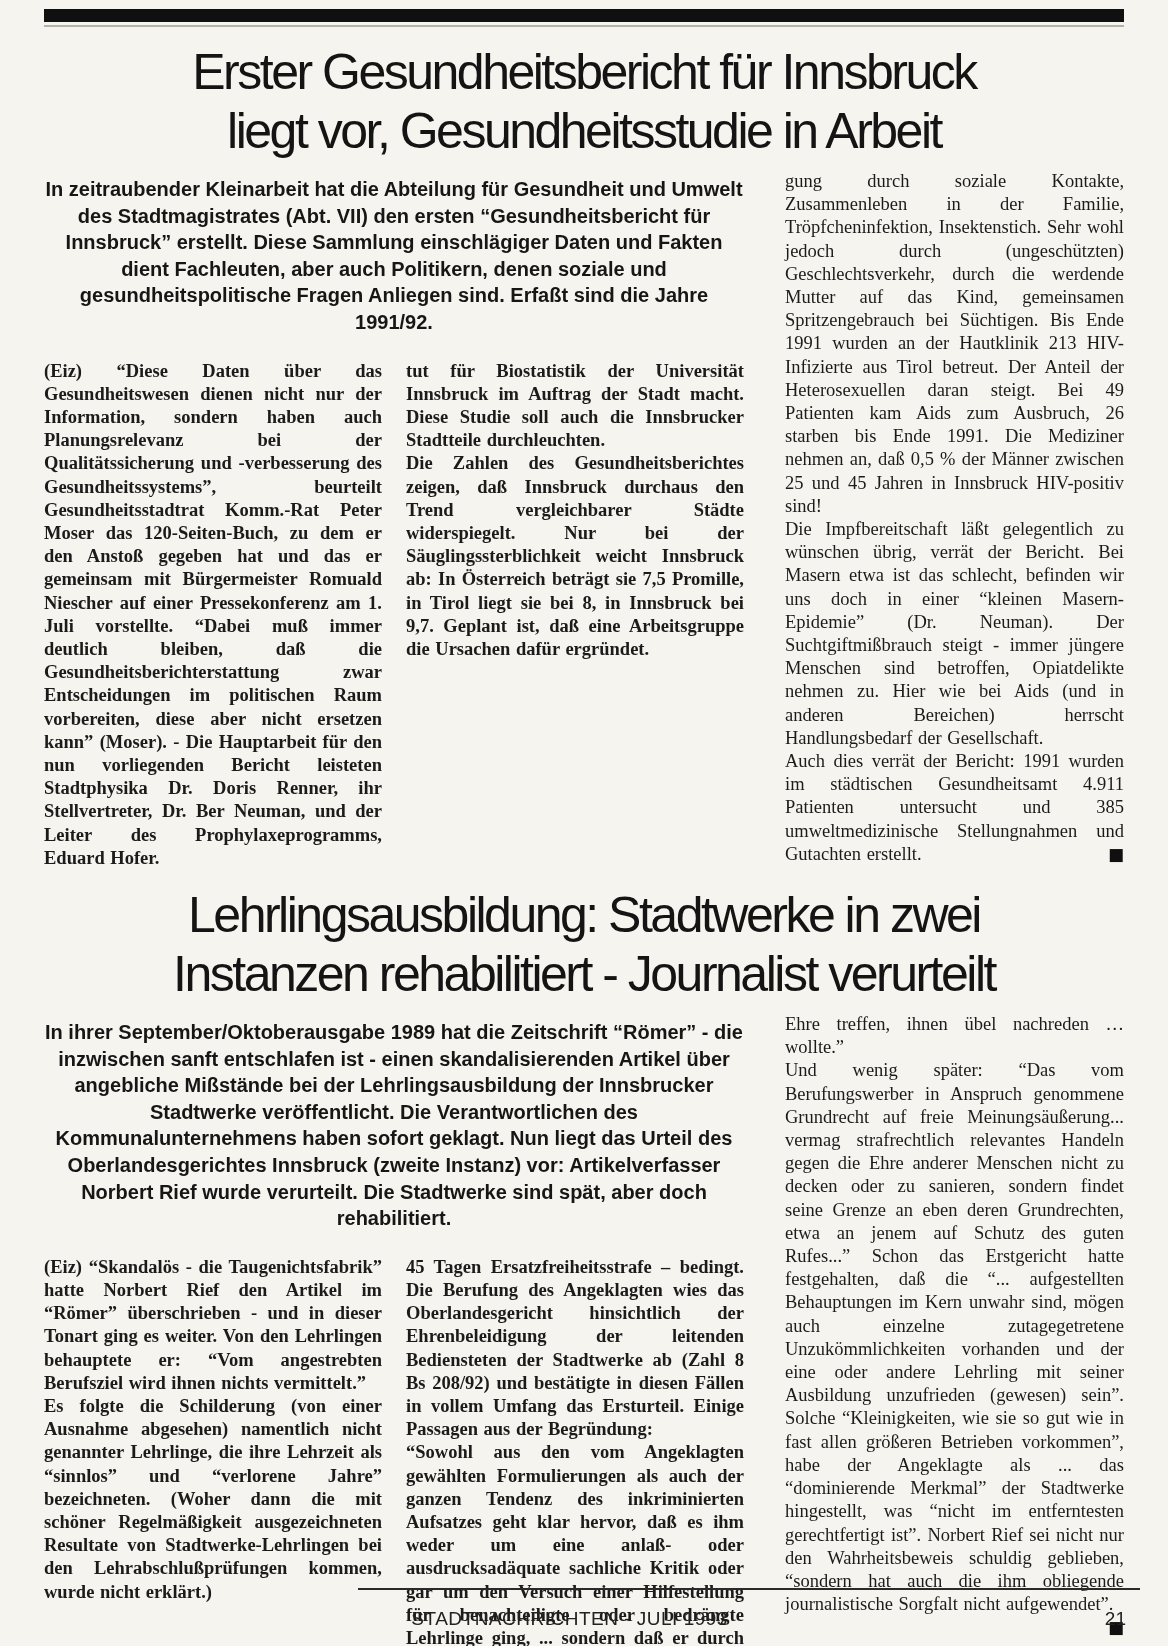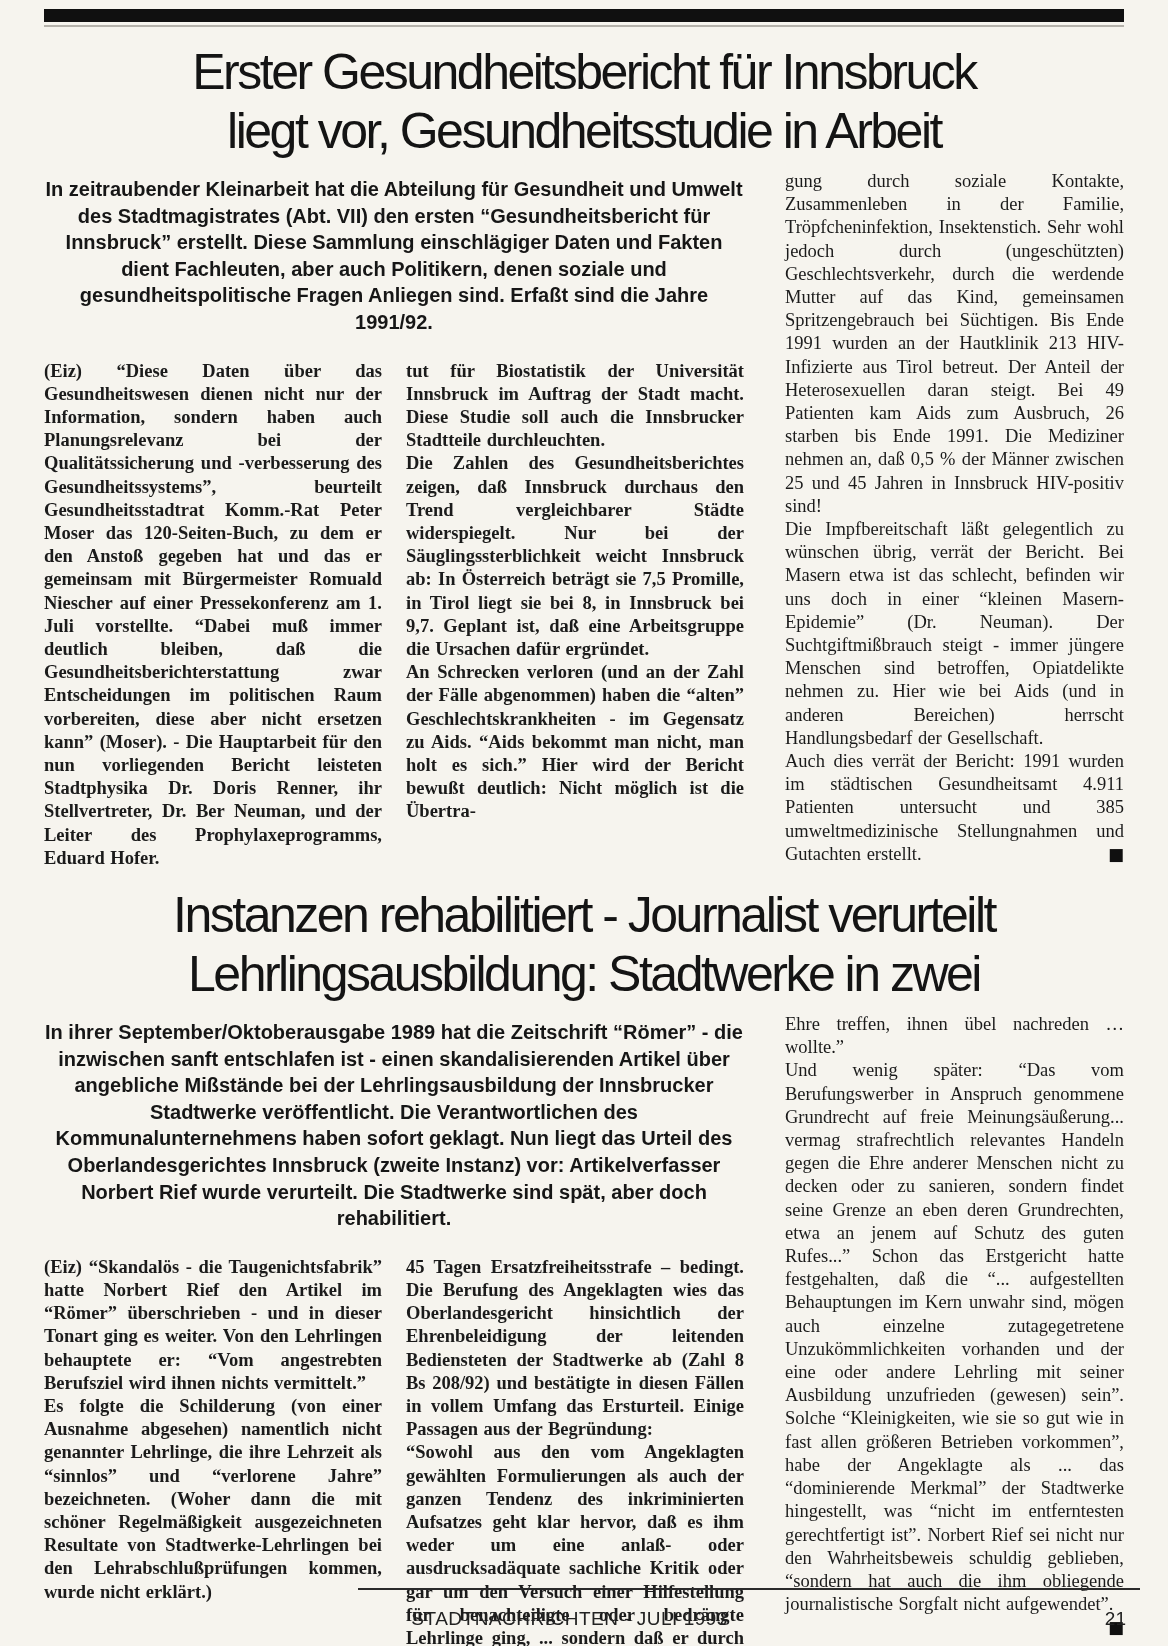--- a/index.html
+++ b/index.html
@@ -91,35 +91,34 @@
   <div class="article">
     <div class="left-two">
       <div class="intro">In zeitraubender Kleinarbeit hat die Abteilung für Gesundheit und Umwelt des Stadtmagistrates (Abt. VII) den ersten “Gesundheitsbericht für Innsbruck” erstellt. Diese Sammlung einschlägiger Daten und Fakten dient Fachleuten, aber auch Politikern, denen soziale und gesundheitspolitische Fragen Anliegen sind. Erfaßt sind die Jahre 1991/92.</div>
       <div class="two-cols">
         <div class="col body-text">
           <p>(Eiz) “Diese Daten über das Gesundheitswesen dienen nicht nur der Information, sondern haben auch Planungsrelevanz bei der Qualitätssicherung und -verbesserung des Gesundheitssystems”, beurteilt Gesundheitsstadtrat Komm.-Rat Peter Moser das 120-Seiten-Buch, zu dem er den Anstoß gegeben hat und das er gemeinsam mit Bürgermeister Romuald Niescher auf einer Pressekonferenz am 1. Juli vorstellte. “Dabei muß immer deutlich bleiben, daß die Gesundheitsberichterstattung zwar Entscheidungen im politischen Raum vorbereiten, diese aber nicht ersetzen kann” (Moser). - Die Hauptarbeit für den nun vorliegenden Bericht leisteten Stadtphysika Dr. Doris Renner, ihr Stellvertreter, Dr. Ber Neuman, und der Leiter des Prophylaxeprogramms, Eduard Hofer.</p>
         </div>
         <div class="col body-text">
           <p>tut für Biostatistik der Universität Innsbruck im Auftrag der Stadt macht. Diese Studie soll auch die Innsbrucker Stadtteile durchleuchten.</p>
           <p>Die Zahlen des Gesundheitsberichtes zeigen, daß Innsbruck durchaus den Trend vergleichbarer Städte widerspiegelt. Nur bei der Säuglingssterblichkeit weicht Innsbruck ab: In Österreich beträgt sie 7,5 Promille, in Tirol liegt sie bei 8, in Innsbruck bei 9,7. Geplant ist, daß eine Arbeitsgruppe die Ursachen dafür ergründet.</p>
-          <p>An Schrecken verloren (und an der Zahl der Fälle abgenommen) haben die “alten” Geschlechtskrankheiten - im Gegensatz zu Aids. “Aids bekommt man nicht, man holt es sich.” Hier wird der Bericht bewußt deutlich: Nicht möglich ist die Übertra-</p>
         </div>
       </div>
     </div>
     <div class="col3 body-text">
       <p>gung durch soziale Kontakte, Zusammenleben in der Familie, Tröpfcheninfektion, Insektenstich. Sehr wohl jedoch durch (ungeschützten) Geschlechtsverkehr, durch die werdende Mutter auf das Kind, gemeinsamen Spritzengebrauch bei Süchtigen. Bis Ende 1991 wurden an der Hautklinik 213 HIV-Infizierte aus Tirol betreut. Der Anteil der Heterosexuellen daran steigt. Bei 49 Patienten kam Aids zum Ausbruch, 26 starben bis Ende 1991. Die Mediziner nehmen an, daß 0,5 % der Männer zwischen 25 und 45 Jahren in Innsbruck HIV-positiv sind!</p>
       <p>Die Impfbereitschaft läßt gelegentlich zu wünschen übrig, verrät der Bericht. Bei Masern etwa ist das schlecht, befinden wir uns doch in einer “kleinen Masern-Epidemie” (Dr. Neuman). Der Suchtgiftmißbrauch steigt - immer jüngere Menschen sind betroffen, Opiatdelikte nehmen zu. Hier wie bei Aids (und in anderen Bereichen) herrscht Handlungsbedarf der Gesellschaft.</p>
       <p><span>Auch dies verrät der Bericht: 1991 wurden im städtischen Gesundheitsamt 4.911 Patienten untersucht und 385 umweltmedizinische Stellungnahmen und Gutachten erstellt.</span><span class="endmark">■</span></p>
     </div>
   </div>
 
   <div class="article2-block">
     <h1 class="headline">
+      <span class="hl-line">Lehrlingsausbildung: Stadtwerke in zwei</span>
       <span class="hl-line">Instanzen rehabilitiert - Journalist verurteilt</span>
-      <span class="hl-line">Lehrlingsausbildung: Stadtwerke in zwei</span>
     </h1>
 
     <div class="article">
       <div class="left-two">
         <div class="intro">In ihrer September/Oktoberausgabe 1989 hat die Zeitschrift “Römer” - die inzwischen sanft entschlafen ist - einen skandalisierenden Artikel über angebliche Mißstände bei der Lehrlingsausbildung der Innsbrucker Stadtwerke veröffentlicht. Die Verantwortlichen des Kommunalunternehmens haben sofort geklagt. Nun liegt das Urteil des Oberlandesgerichtes Innsbruck (zweite Instanz) vor: Artikelverfasser Norbert Rief wurde verurteilt. Die Stadtwerke sind spät, aber doch rehabilitiert.</div>
         <div class="two-cols">
           <div class="col body-text">
             <p>(Eiz) “Skandalös - die Taugenichtsfabrik” hatte Norbert Rief den Artikel im “Römer” überschrieben - und in dieser Tonart ging es weiter. Von den Lehrlingen behauptete er: “Vom angestrebten Berufsziel wird ihnen nichts vermittelt.”</p>
             <p>Es folgte die Schilderung (von einer Ausnahme abgesehen) namentlich nicht genannter Lehrlinge, die ihre Lehrzeit als “sinnlos” und “verlorene Jahre” bezeichneten. (Woher dann die mit schöner Regelmäßigkeit ausgezeichneten Resultate von Stadtwerke-Lehrlingen bei den Lehrabschlußprüfungen kommen, wurde nicht erklärt.)</p>
 

